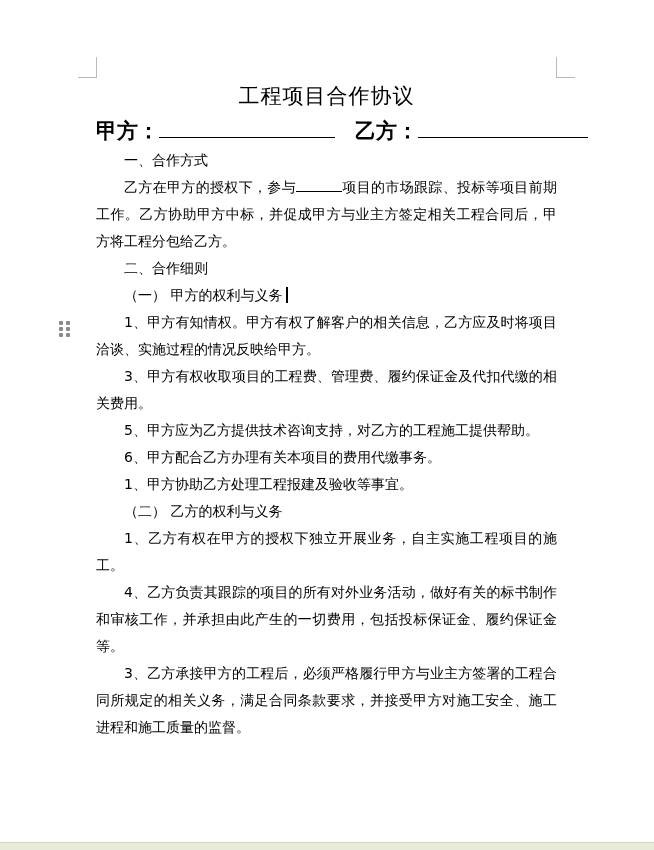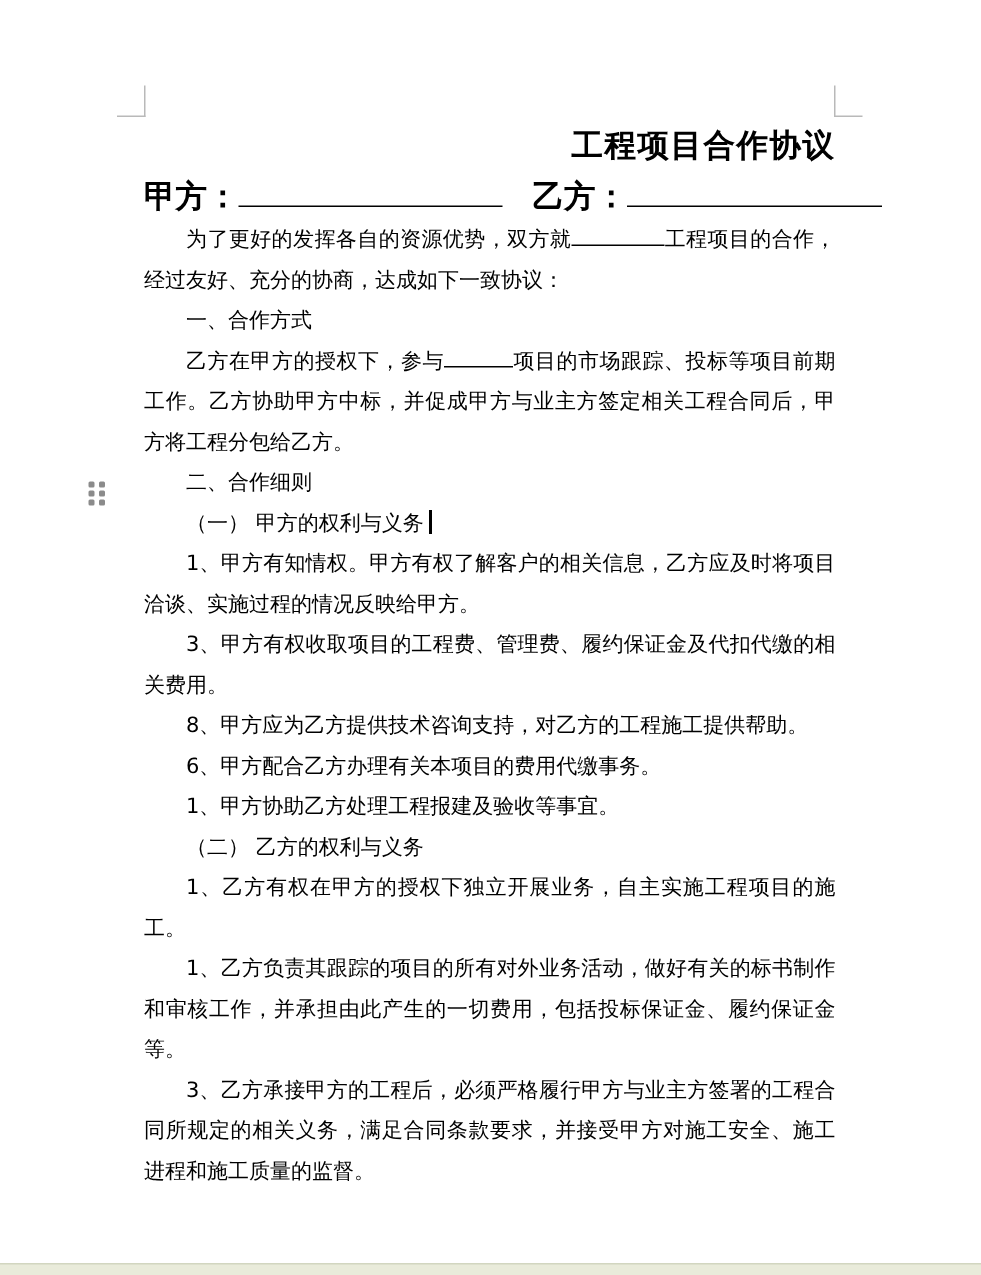--- a/index.html
+++ b/index.html
@@ -55,22 +55,22 @@
   
   .content {
     position: absolute;
     left: 96px;
     top: 84px;
     width: 461px;
   }
   .doc-title {
     font-family: "DejaVu Serif", "Liberation Serif", serif;
     font-size: 21px;
-    font-weight: bold;
-    text-align: right;
+    font-weight: normal;
+    text-align: center;
     margin: 0 0 9px 0;
     letter-spacing: 1px;
     line-height: 25px;
   }
   .party-row {
     font-size: 21px;
     font-weight: bold;
     line-height: 27px;
     margin-bottom: 2px;
     white-space: nowrap;
@@ -131,37 +131,36 @@
 </div>
 
 <div class="content">
 
   <h1 class="doc-title">工程项目合作协议</h1>
 
   <div class="party-row">
     <span>甲方：</span><span class="blank blank-a"></span><span>乙方：</span><span class="blank blank-b"></span>
   </div>
 
-  <p class="para"><span>为了更好的发挥各自的资源优势，双方就</span><span class="blank blank-intro"></span><span>工程项目的合作，经过友好、充分的协商，达成如下一致协议：</span></p>
 
   <p class="para heading">一、合作方式</p>
 
   <p class="para"><span>乙方在甲方的授权下，参与</span><span class="blank blank-proj"></span><span>项目的市场跟踪、投标等项目前期工作。乙方协助甲方中标，并促成甲方与业主方签定相关工程合同后，甲方将工程分包给乙方。</span></p>
 
   <p class="para heading">二、合作细则</p>
 
   <p class="para heading"><span>（一） 甲方的权利与义务</span><span class="text-cursor"></span></p>
 
   <p class="para">1、甲方有知情权。甲方有权了解客户的相关信息，乙方应及时将项目洽谈、实施过程的情况反映给甲方。</p>
   <p class="para">3、甲方有权收取项目的工程费、管理费、履约保证金及代扣代缴的相关费用。</p>
-  <p class="para">8、甲方应为乙方提供技术咨询支持，对乙方的工程施工提供帮助。</p>
+  <p class="para">5、甲方应为乙方提供技术咨询支持，对乙方的工程施工提供帮助。</p>
   <p class="para">6、甲方配合乙方办理有关本项目的费用代缴事务。</p>
   <p class="para">1、甲方协助乙方处理工程报建及验收等事宜。</p>
 
   <p class="para heading">（二） 乙方的权利与义务</p>
 
   <p class="para">1、乙方有权在甲方的授权下独立开展业务，自主实施工程项目的施工。</p>
-  <p class="para">1、乙方负责其跟踪的项目的所有对外业务活动，做好有关的标书制作和审核工作，并承担由此产生的一切费用，包括投标保证金、履约保证金等。</p>
+  <p class="para">4、乙方负责其跟踪的项目的所有对外业务活动，做好有关的标书制作和审核工作，并承担由此产生的一切费用，包括投标保证金、履约保证金等。</p>
   <p class="para">3、乙方承接甲方的工程后，必须严格履行甲方与业主方签署的工程合同所规定的相关义务，满足合同条款要求，并接受甲方对施工安全、施工进程和施工质量的监督。</p>
 
 </div>
 
 <div class="status-bar"></div>
 
 </body></html>

